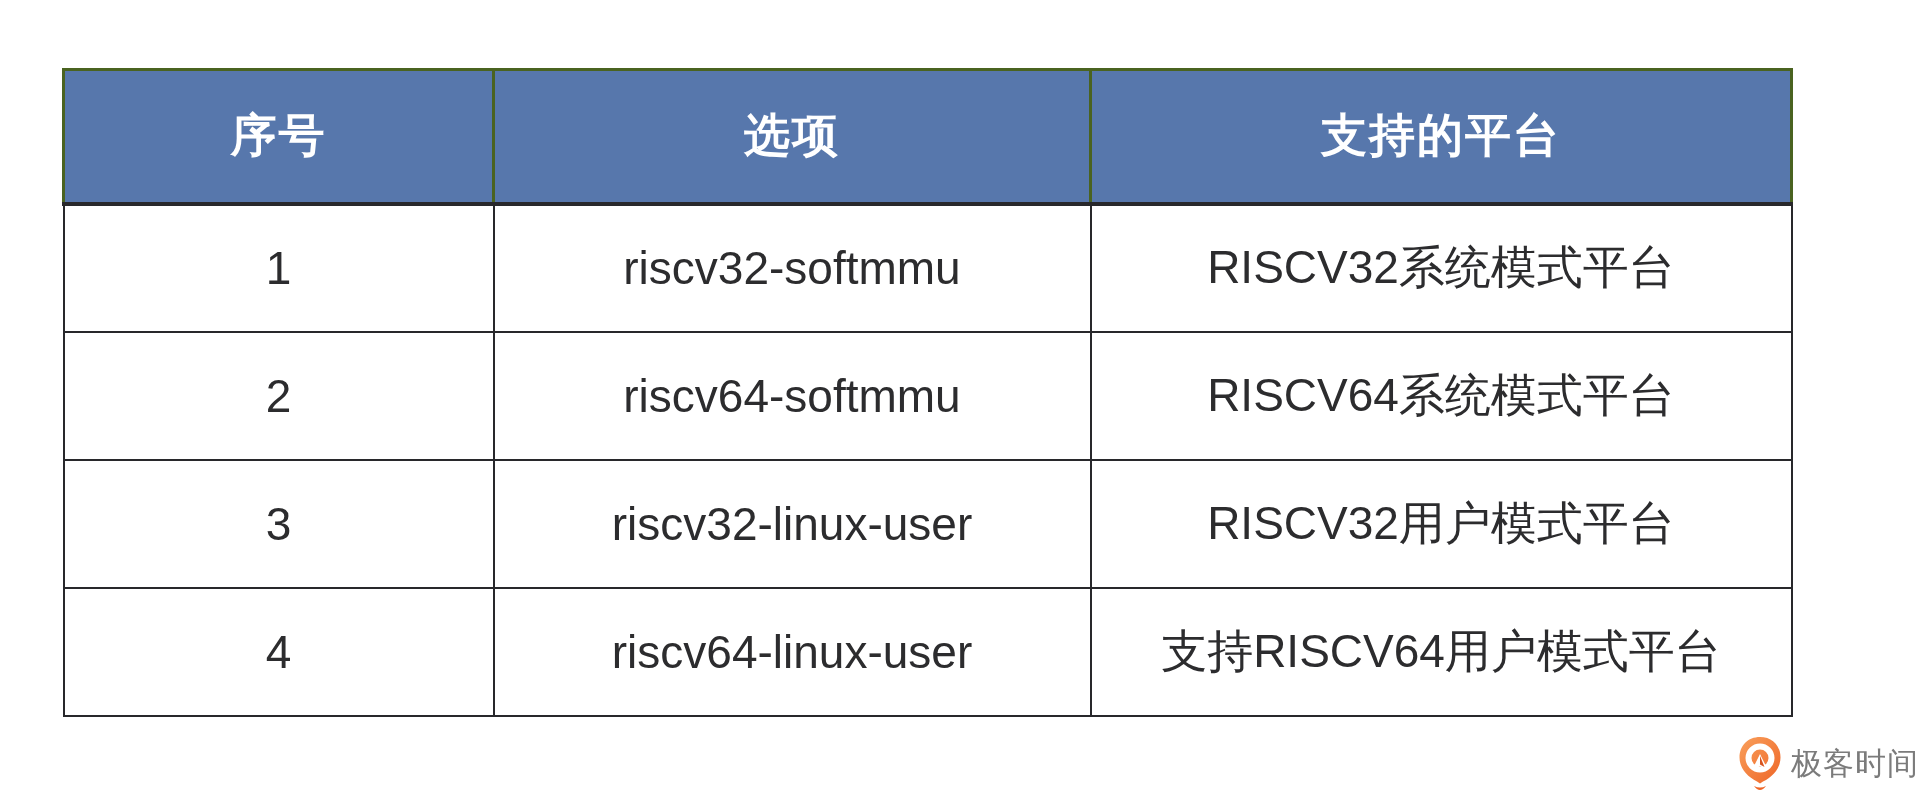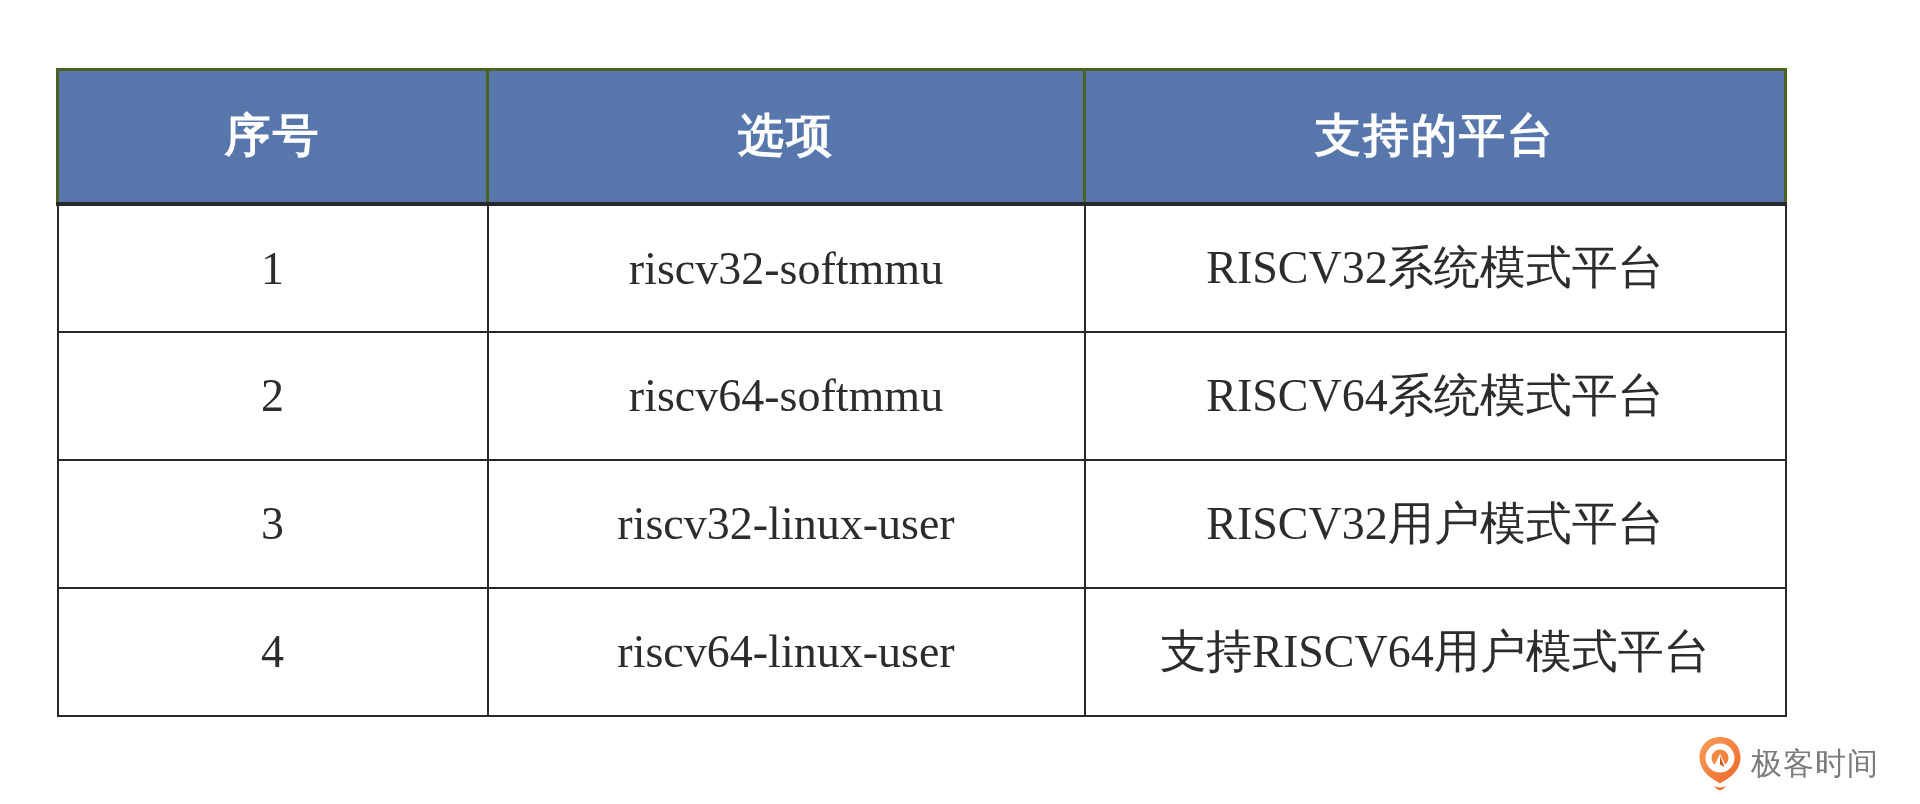--- a/index.html
+++ b/index.html
@@ -5,21 +5,21 @@
   * { margin: 0; padding: 0; box-sizing: border-box; }
   html, body {
     width: 1920px; height: 804px;
     background: #ffffff;
     font-family: "Liberation Sans", "DejaVu Sans", sans-serif;
     overflow: hidden;
   }
   .canvas { position: relative; width: 1920px; height: 804px; background: #ffffff; }
 
   
-  .tbl-wrap { position: absolute; left: 56px; top: 68px; width: 1728px; font-family: Liberation Serif, serif; }
+  .tbl-wrap { position: absolute; left: 62px; top: 68px; width: 1728px; }
   table.main {
     width: 100%;
     border-collapse: collapse;
     table-layout: fixed;
   }
   col.c1 { width: 430px; }
   col.c2 { width: 597px; }
   col.c3 { width: 701px; }
   table.main th {
     background: #5777ac;
@@ -39,21 +39,21 @@
     font-size: 46px;
     height: 128px;
     text-align: center;
     vertical-align: middle;
     border: 2px solid #28282b;
   }
 
   
   .brand {
     position: absolute;
-    left: 1698px; top: 736px;
+    left: 1738px; top: 736px;
     display: flex;
     align-items: center;
     gap: 9px;
   }
   .brand-icon { width: 44px; height: 56px; display: block; }
   .brand-text {
     color: #7b7b7b;
     font-size: 31px;
     letter-spacing: 1px;
     white-space: nowrap;

